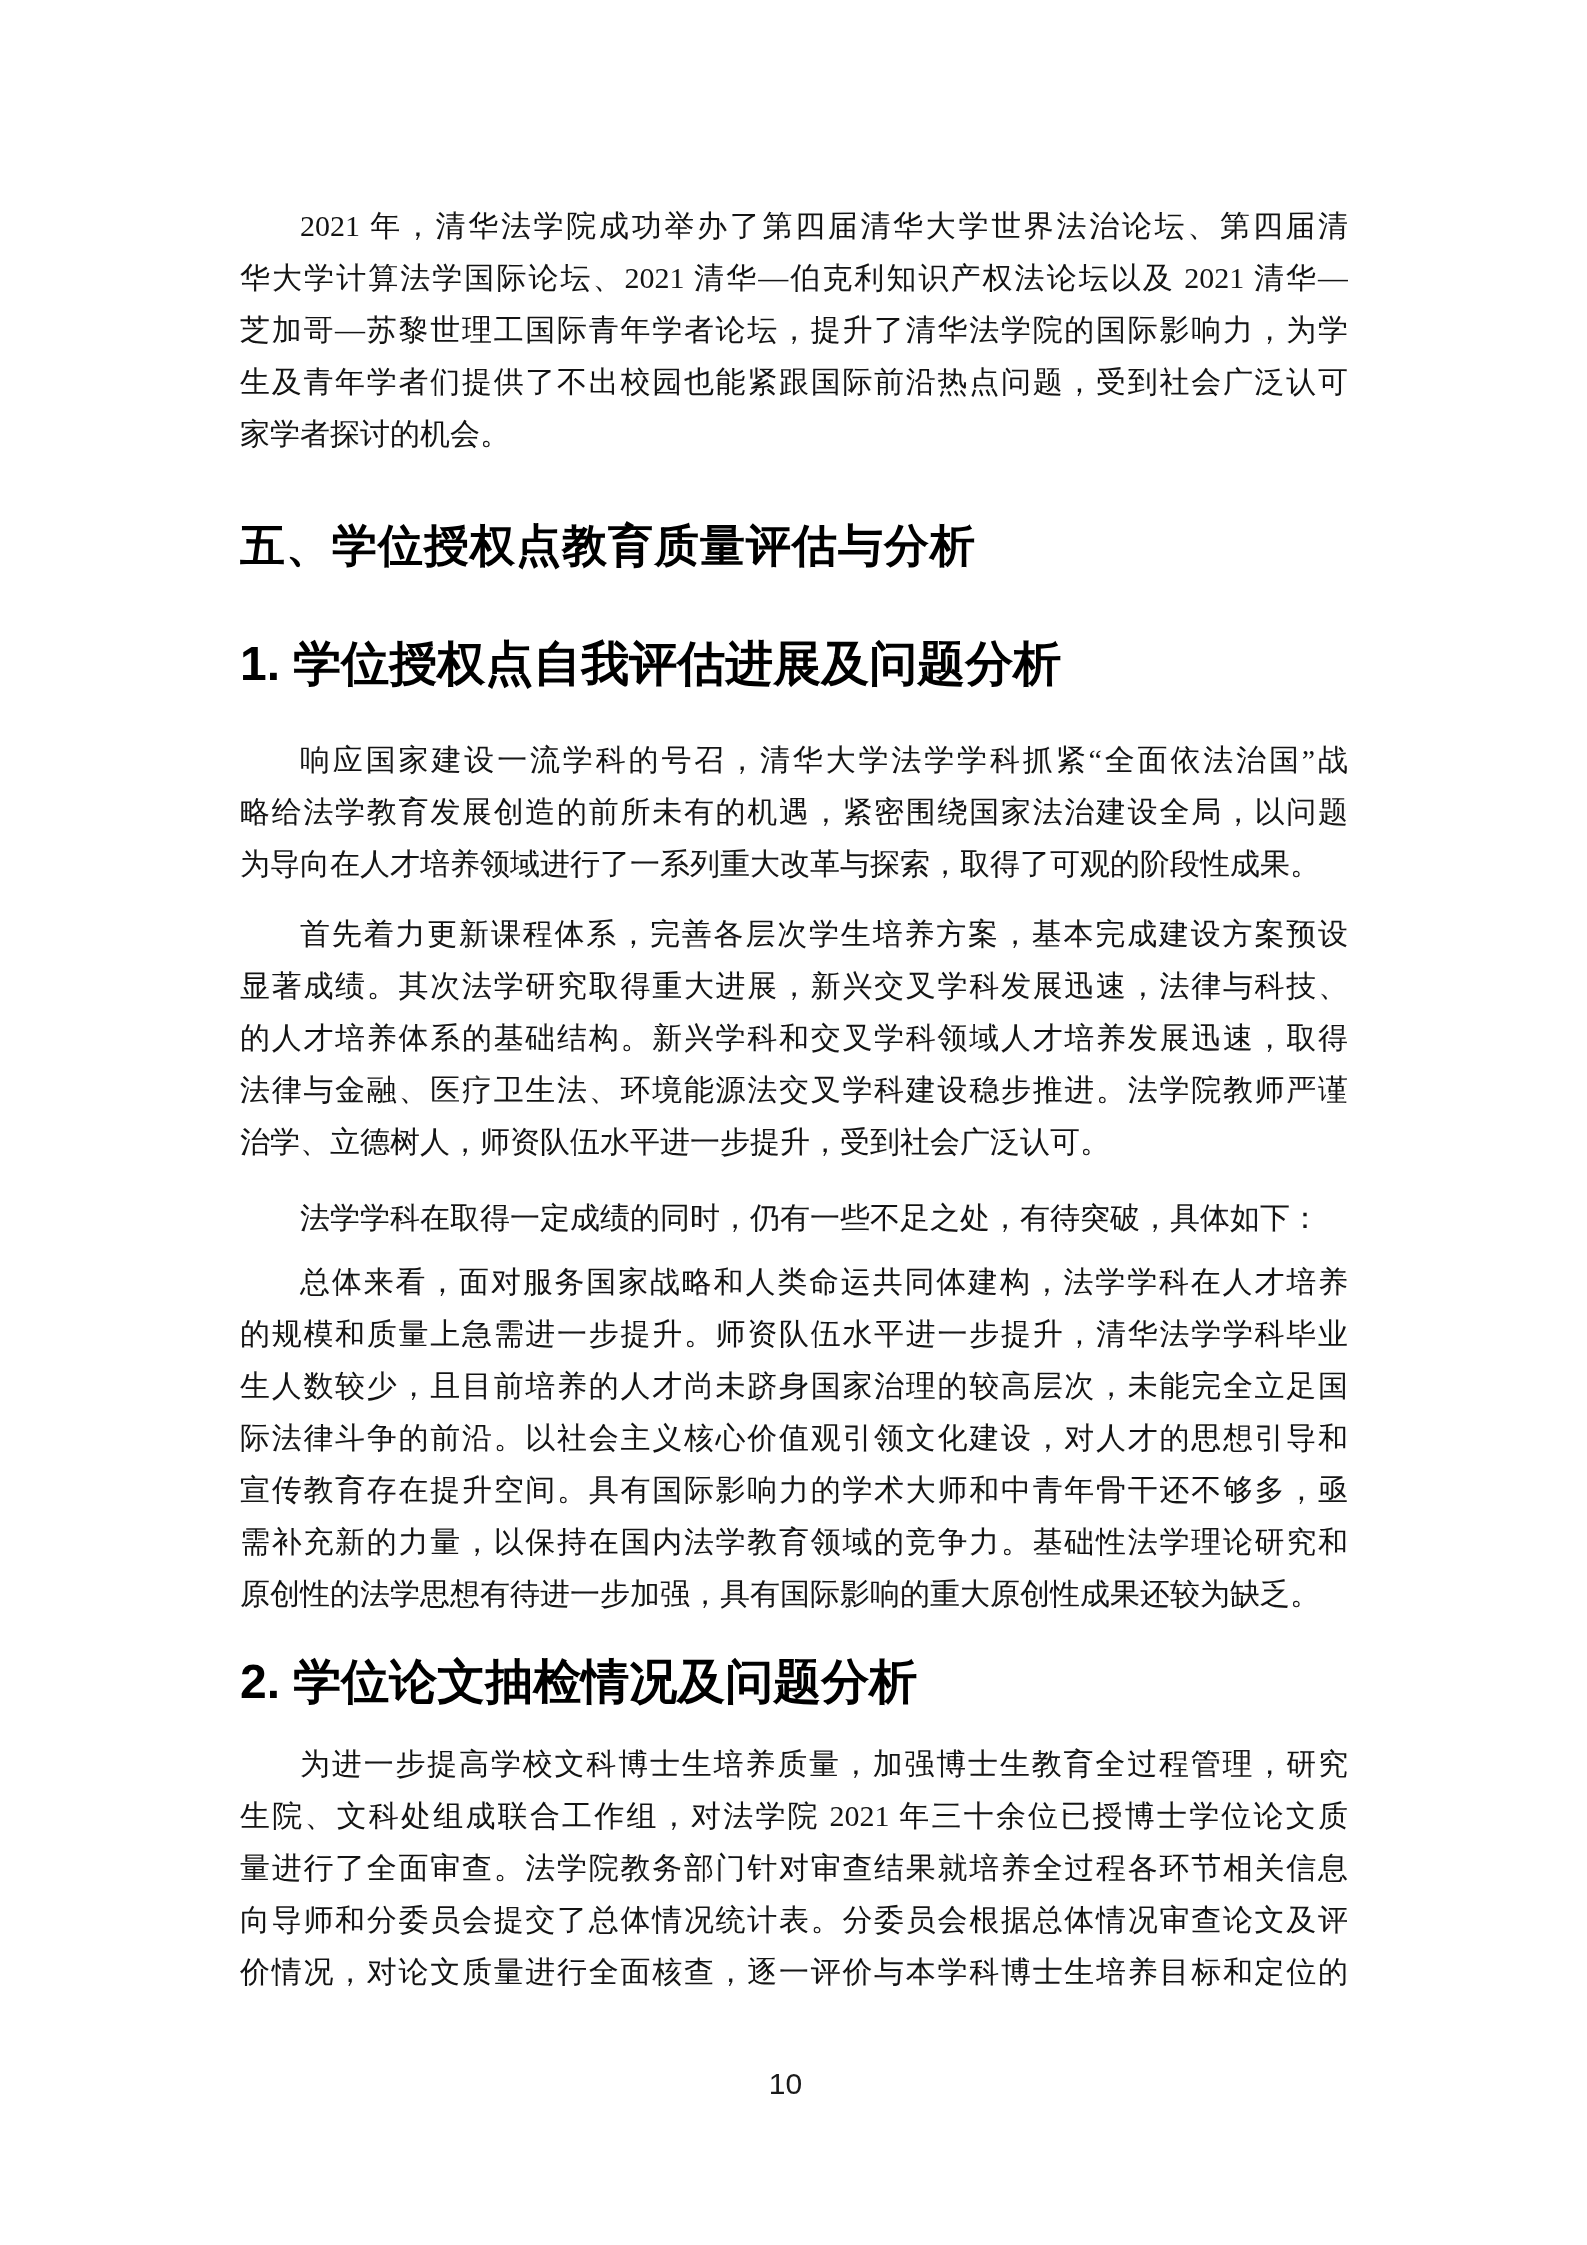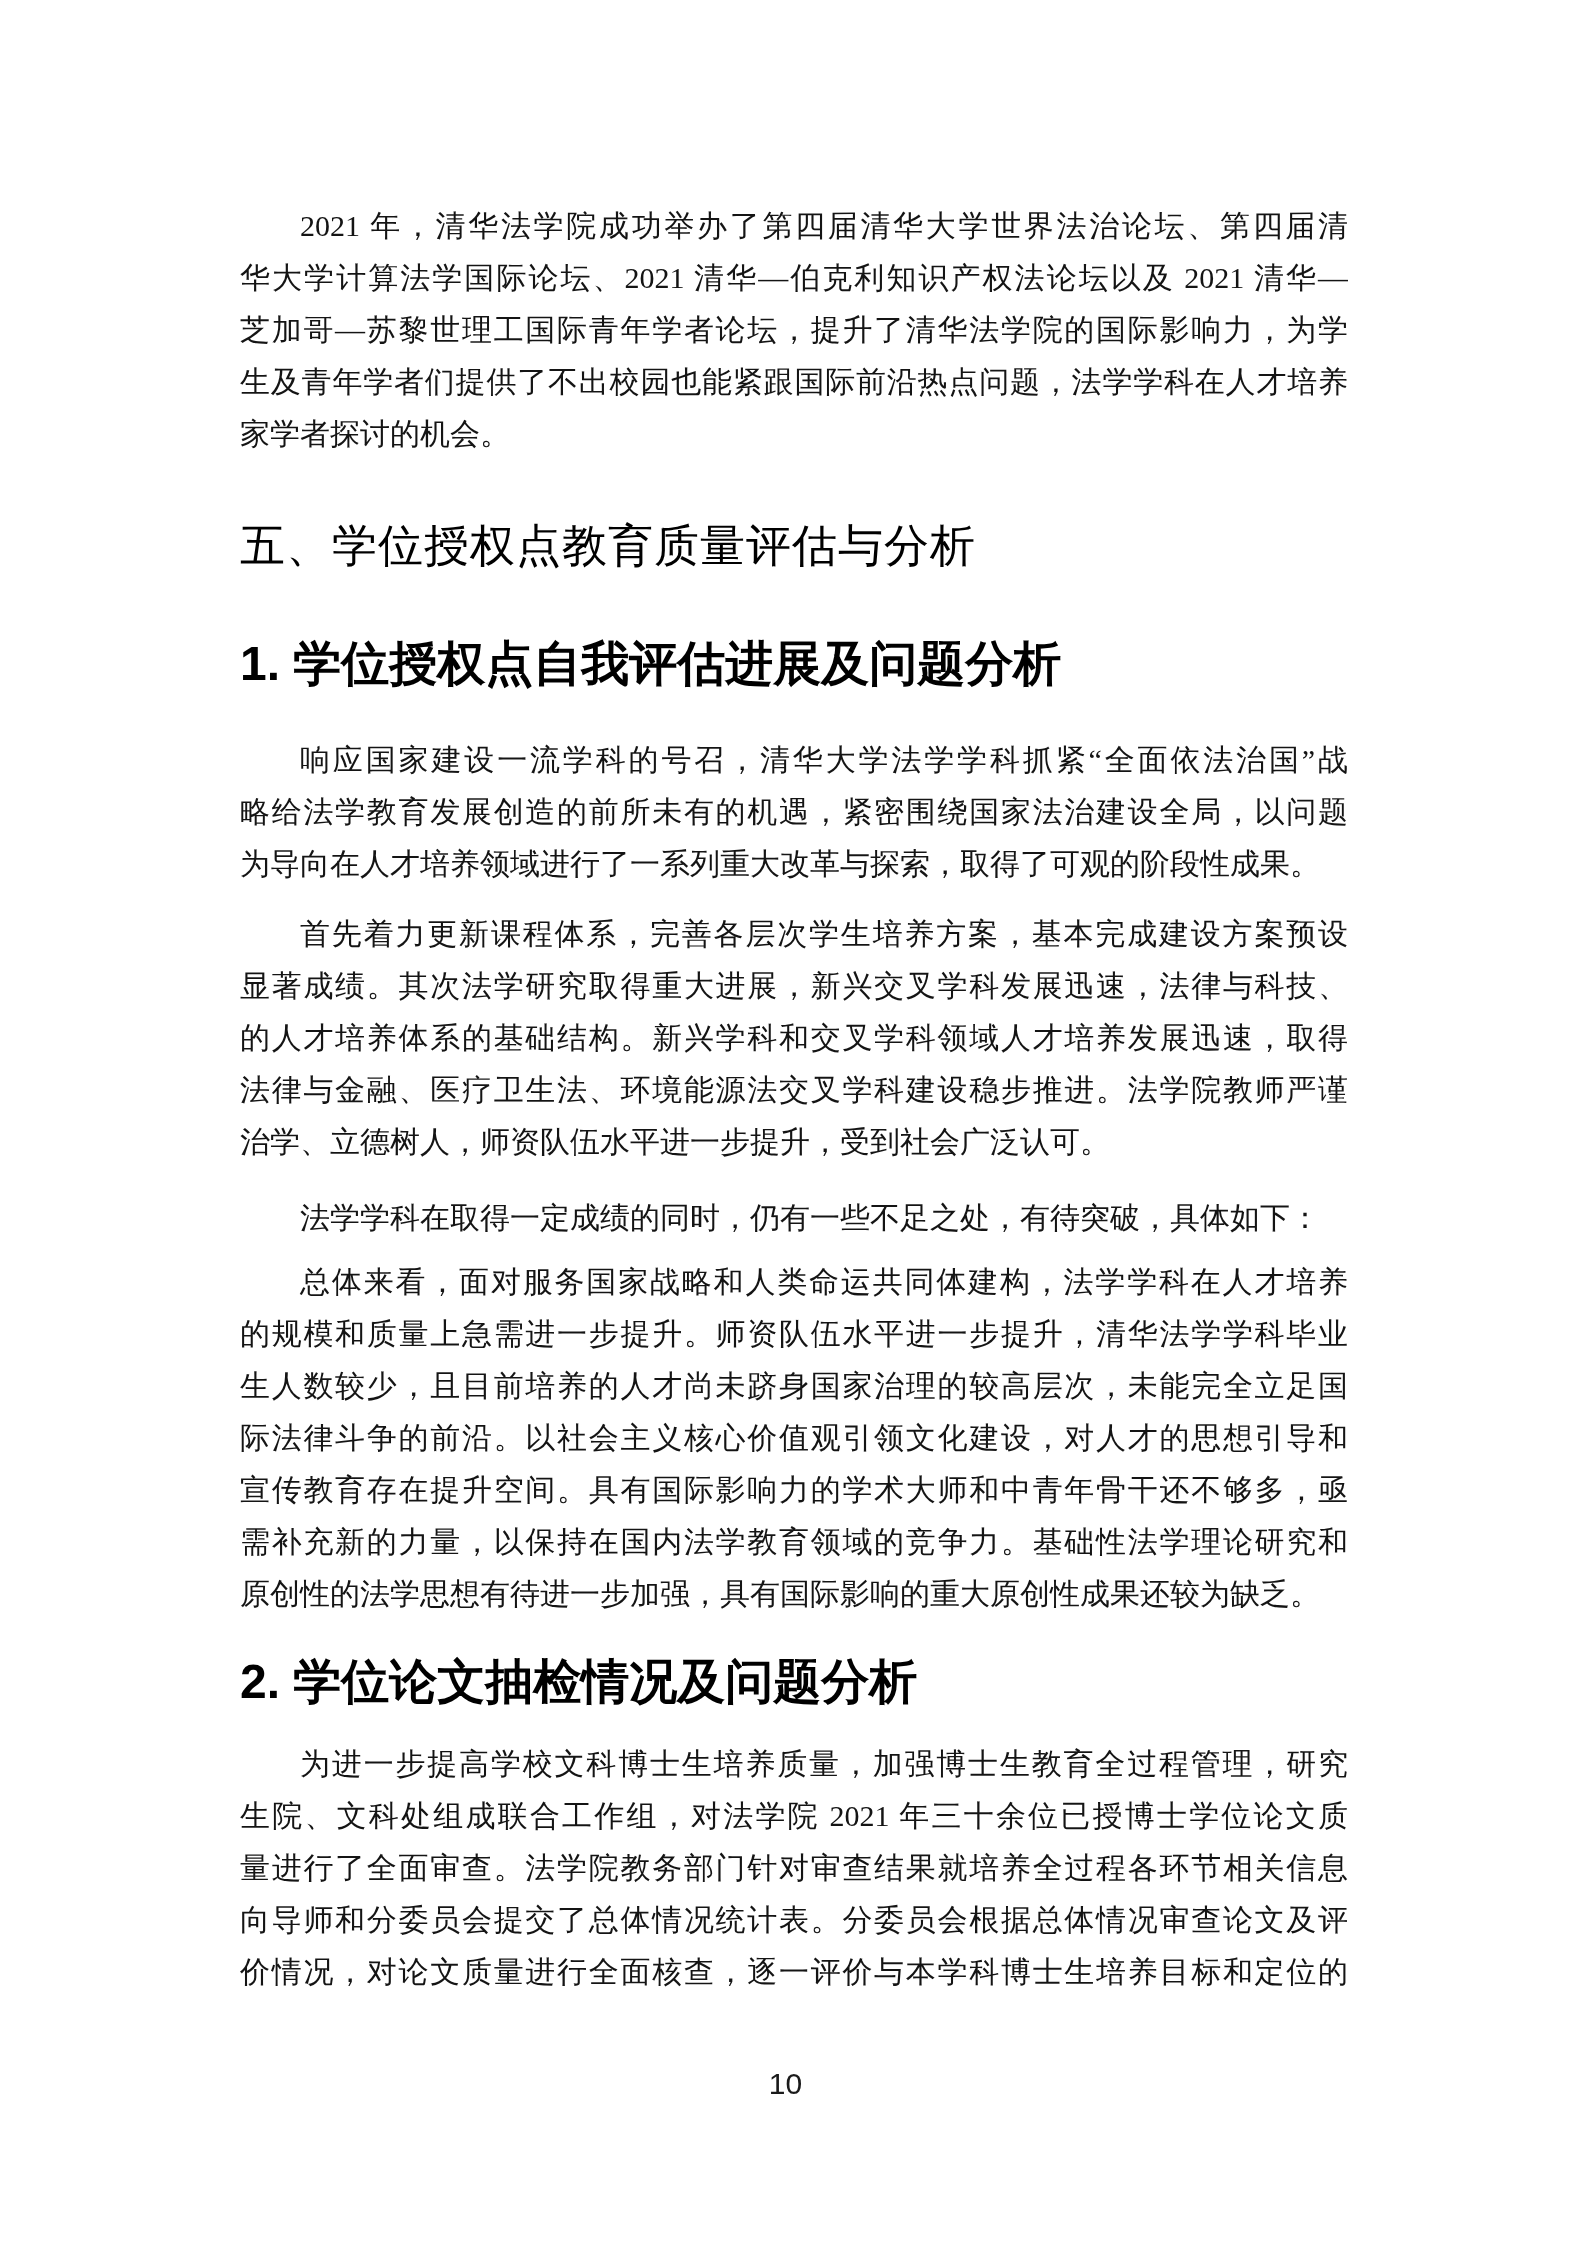--- a/index.html
+++ b/index.html
@@ -36,21 +36,21 @@
     text-align-last: justify;
     white-space: nowrap;
     overflow: hidden;
   }
   .para .line.first { text-indent: 2em; }
   .para .line.last  { text-align-last: left; }
 
   .h1 {
     margin: 56px 0 0 0;
     font-family: "Liberation Sans", "DejaVu Sans", sans-serif;
-    font-weight: 400;
+    font-weight: 700;
     font-size: 45px;
     line-height: 60px;
     color: #000000;
     letter-spacing: 1px;
   }
   .h2 {
     font-family: "Liberation Sans", "DejaVu Sans", sans-serif;
     font-weight: 700;
     font-size: 48px;
     line-height: 52px;
@@ -79,21 +79,21 @@
 </style>
 </head>
 <body>
 
 <div class="page">
 
   <div class="para">
       <div class="line first">2021 年，清华法学院成功举办了第四届清华大学世界法治论坛、第四届清</div>
       <div class="line">华大学计算法学国际论坛、2021 清华—伯克利知识产权法论坛以及 2021 清华—</div>
       <div class="line">芝加哥—苏黎世理工国际青年学者论坛，提升了清华法学院的国际影响力，为学</div>
-      <div class="line">生及青年学者们提供了不出校园也能紧跟国际前沿热点问题，法学学科在人才培养</div>
+      <div class="line">生及青年学者们提供了不出校园也能紧跟国际前沿热点问题，受到社会广泛认可</div>
       <div class="line last">家学者探讨的机会。</div>
     </div>
 
   <h1 class="h1">五、学位授权点教育质量评估与分析</h1>
 
   <h2 class="h2 first-sub">1. 学位授权点自我评估进展及问题分析</h2>
 
   <div class="para p-xiang">
       <div class="line first">响应国家建设一流学科的号召，清华大学法学学科抓紧“全面依法治国”战</div>
       <div class="line">略给法学教育发展创造的前所未有的机遇，紧密围绕国家法治建设全局，以问题</div>

